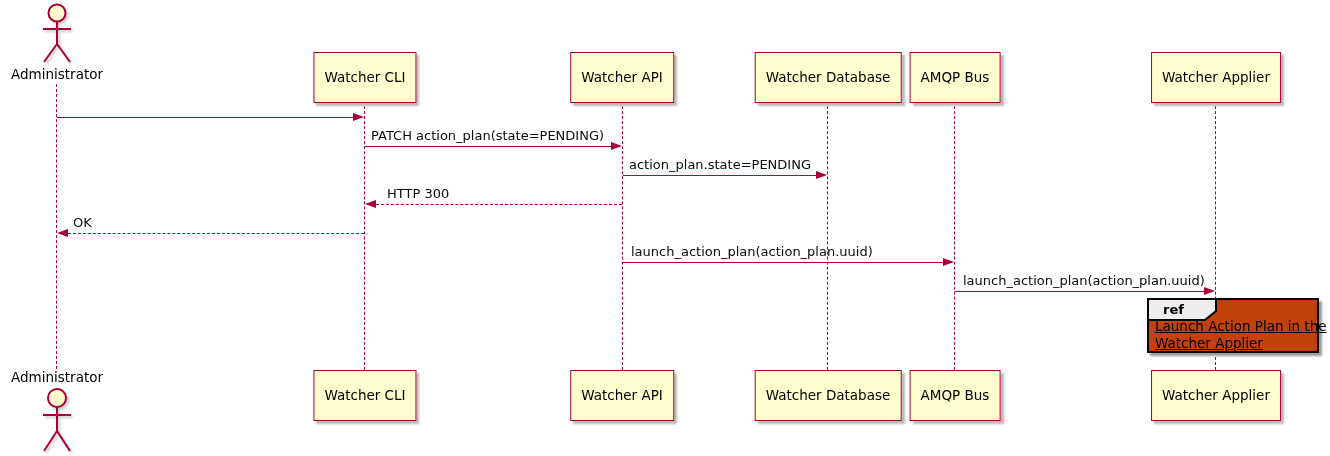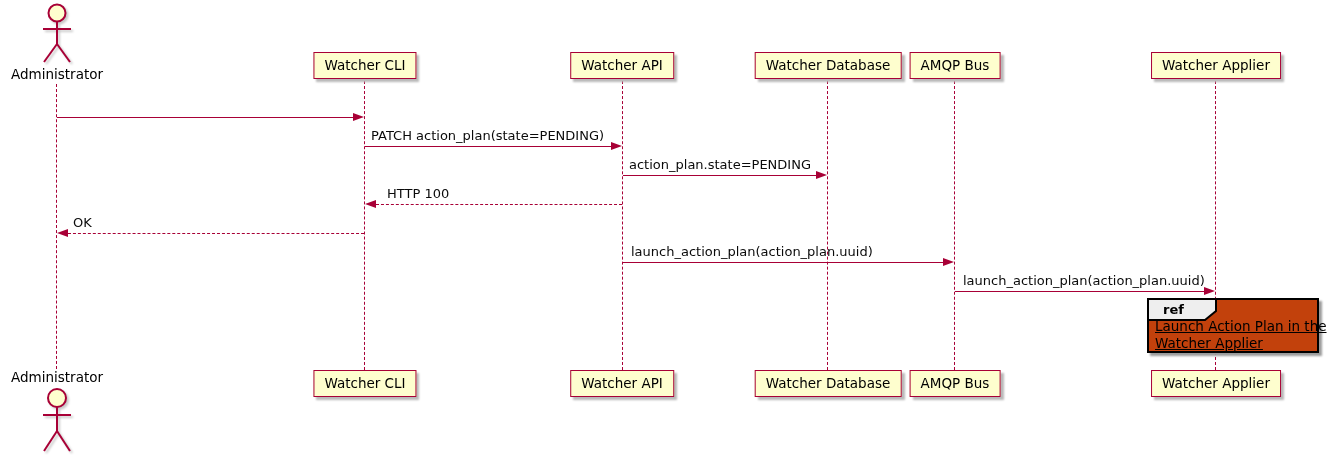--- a/index.html
+++ b/index.html
@@ -2,21 +2,21 @@
 <html><head>
 <meta charset="utf-8">
 <style>
   html,body{margin:0;padding:0;background:#ffffff;}
   .canvas{
     position:relative;width:1330px;height:456px;background:#ffffff;
     font-family:"DejaVu Sans", sans-serif;color:#000;overflow:hidden;
   }
   
   .participant{
-    position:absolute;height:25px;line-height:25px;padding:0 10px;
+    position:absolute;height:25px;line-height:25px;padding:12px 10px;
     background:#FEFECE;border:1.7px solid #A80036;box-shadow:3px 3px 2px #b9b9b9;
     font-size:13.5px;white-space:nowrap;transform:translateX(-50%);
     text-align:center;z-index:2;
   }
   
   .lifeline{position:absolute;width:0;border-left:1.6px dashed #A80036;z-index:0;}
   
   .msg-label{position:absolute;font-size:13px;line-height:16px;height:16px;white-space:nowrap;z-index:1;color:#0a0a0a;}
   .mline{position:absolute;height:0;z-index:1;}
   .mline.solid{border-top:1.6px solid #A80036;}
@@ -67,21 +67,21 @@
   <div class="arr right" style="left:353px;top:113px;"></div>
 
   <div class="msg-label" style="left:371px;top:128px;text-align:center;">PATCH action_plan(state=PENDING)</div>
   <div class="mline solid" style="left:365px;top:146px;width:247px;"></div>
   <div class="arr right" style="left:611px;top:142px;"></div>
 
   <div class="msg-label" style="left:629px;top:157px;">action_plan.state=PENDING</div>
   <div class="mline solid" style="left:623px;top:175px;width:194px;"></div>
   <div class="arr right" style="left:816px;top:171px;"></div>
 
-  <div class="msg-label" style="left:387px;top:186px;">HTTP 100</div>
+  <div class="msg-label" style="left:387px;top:186px;">HTTP 300</div>
   <div class="mline dashed" style="left:376px;top:204px;width:246px;"></div>
   <div class="arr left" style="left:365px;top:200px;"></div>
 
   <div class="msg-label" style="left:73px;top:215px;">OK</div>
   <div class="mline dashed" style="left:68px;top:233px;width:296px;"></div>
   <div class="arr left" style="left:57px;top:229px;"></div>
 
   <div class="msg-label" style="left:631px;top:244px;">launch_action_plan(action_plan.uuid)</div>
   <div class="mline solid" style="left:623px;top:262px;width:321px;"></div>
   <div class="arr right" style="left:943px;top:258px;"></div>

